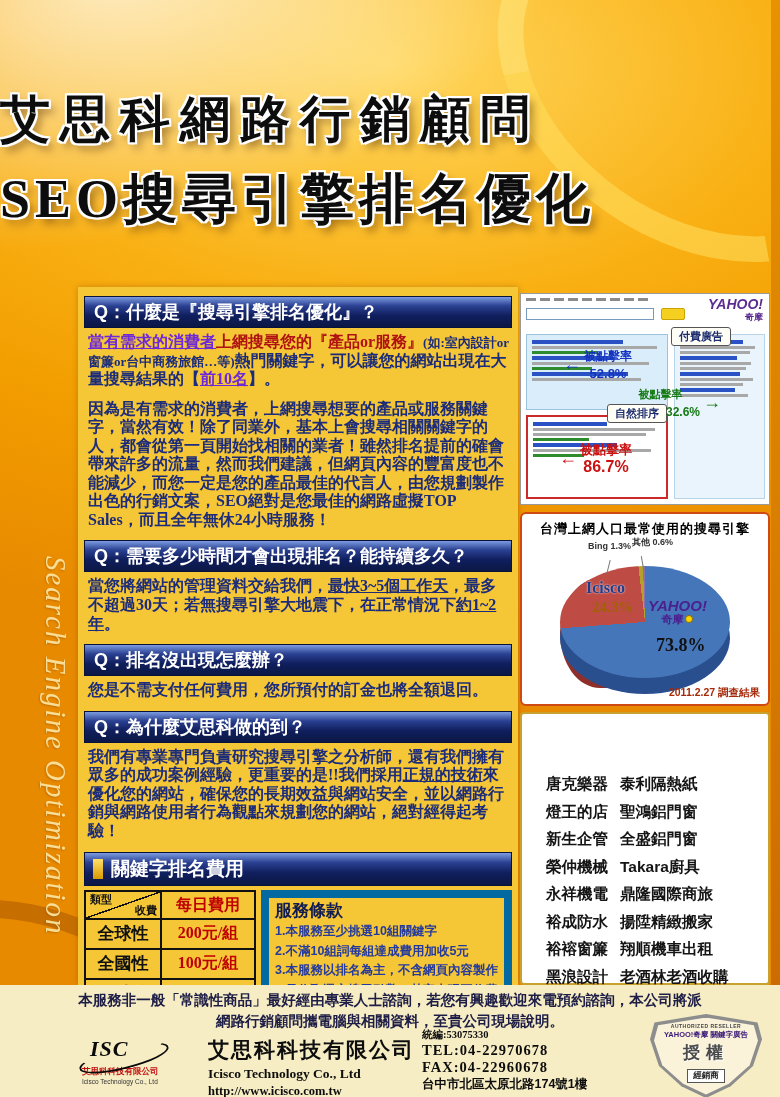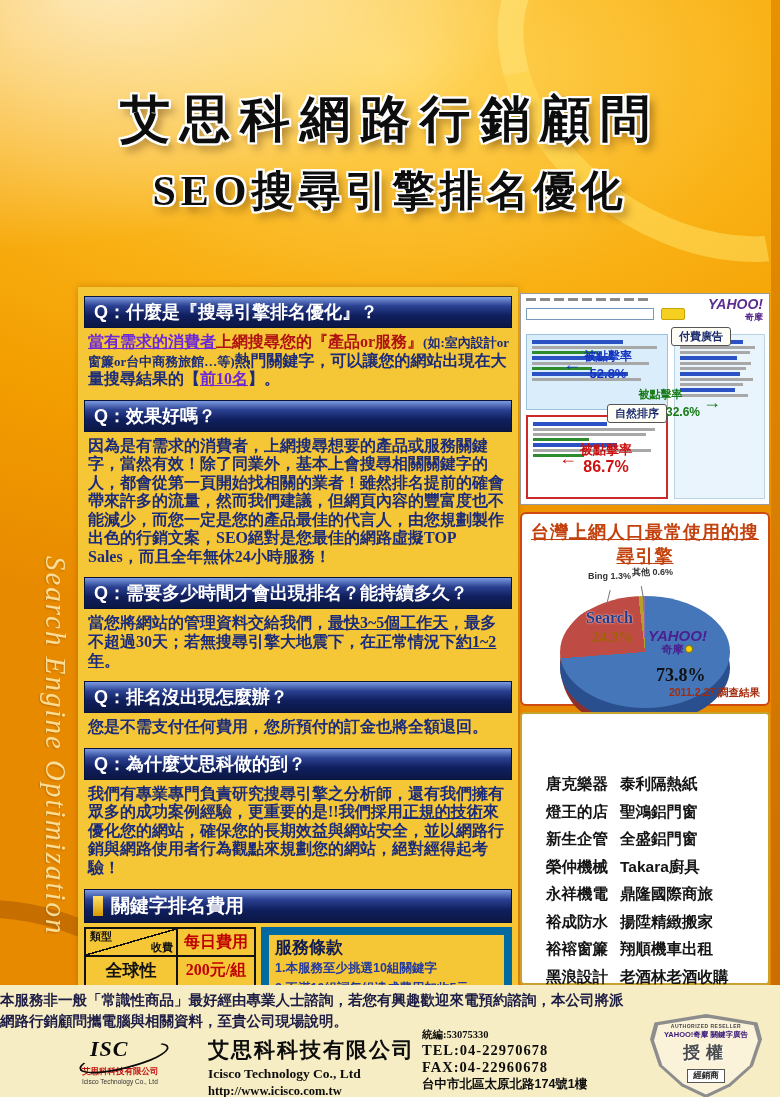--- a/index.html
+++ b/index.html
@@ -14,24 +14,24 @@
     transform:rotate(-14deg); pointer-events:none; }
   .decor-arc { position:absolute; right:-130px; top:-70px; width:430px; height:310px; border-radius:50%;
     border:26px solid transparent; border-bottom-color:rgba(255,220,90,.6); border-left-color:rgba(255,235,130,.5);
     transform:rotate(35deg); pointer-events:none; }
   .decor-dark-arc { position:absolute; left:-140px; bottom:-30px; width:340px; height:220px; border-radius:50%;
     border:18px solid transparent; border-top-color:rgba(120,50,0,.30); transform:rotate(18deg); pointer-events:none; }
   .right-strip { position:absolute; right:0; top:0; width:9px; height:100%;
     background:linear-gradient(180deg,#e89200,#c86800); }
 
   
-  .title { position:absolute; top:86px; left:0; width:100%; text-align:center;
+  .title { position:absolute; top:86px; left:0; width:100%; text-align:left;
     font-family:"Liberation Serif", serif; font-weight:900; color:#0d0d0d; }
   .title-l1 { font-size:50px; letter-spacing:10px; }
-  .title-l2 { font-size:42px; letter-spacing:5px; margin-top:10px; }
+  .title-l2 { font-size:54px; letter-spacing:5px; margin-top:10px; }
   .title-l1, .title-l2 { text-shadow:
       -2px -2px 0 #fff, 2px -2px 0 #fff, -2px 2px 0 #fff, 2px 2px 0 #fff,
       -2px 0 0 #fff, 2px 0 0 #fff, 0 -2px 0 #fff, 0 2px 0 #fff,
       5px 6px 8px rgba(80,40,0,.55); }
 
   
   .side-text { position:absolute; left:72px; top:556px; transform:rotate(90deg); transform-origin:0 0;
     font-family:"Liberation Serif", serif; font-style:italic; font-size:29px; letter-spacing:2px;
     color:rgba(255,238,175,.85); text-shadow:1px 1px 2px rgba(150,80,0,.45); white-space:nowrap; }
 
@@ -49,21 +49,21 @@
   .note { font-size:13px; }
 
   .sec-header { background:linear-gradient(180deg,#7b9be0 0%,#2a4091 30%,#101f5e 62%,#0b1744 100%);
     border:1px solid #09123a; display:flex; align-items:center; gap:8px; padding:3px 8px;
     font-size:19px; color:#fff; font-weight:bold; margin-top:6px; }
   .gold-block { width:10px; height:20px; background:linear-gradient(180deg,#ffe06a,#d89a00); }
 
   .price-area { display:flex; gap:5px; margin-top:4px; }
   table.price-table { border-collapse:collapse; width:178px; }
   .price-table td { border:2px solid #111; text-align:center; height:23px; }
-  .corner-cell { position:relative; width:92px; height:26px;
+  .corner-cell { position:relative; width:76px; height:26px;
     background:linear-gradient(to bottom right, transparent 48.5%, #111 48.5% 51.5%, transparent 51.5%); }
   .corner-t { position:absolute; top:0; left:4px; font-size:11px; font-weight:bold; color:#111; }
   .corner-b { position:absolute; bottom:0; right:3px; font-size:11px; font-weight:bold; color:#111; }
   .fee-head { color:#c00000; font-weight:bold; font-size:16px; font-family:"Liberation Serif", serif; }
   .type-cell { font-weight:bold; font-size:17px; color:#111; }
   .fee-cell { color:#c00000; font-weight:bold; font-size:16px; font-family:"Liberation Serif", serif; }
   .terms-box { flex:1; border:8px solid #0369a1; padding:1px 6px 2px; }
   .terms-title { font-size:17px; font-weight:bold; color:#101c50; }
   .terms-item { font-size:12.5px; font-weight:bold; color:#243a9e; line-height:1.55; white-space:nowrap; }
 
@@ -105,22 +105,22 @@
   .ctr-side .lab { font-size:11px; font-weight:bold; }
   .ctr-side .val { font-size:12px; font-weight:bold;padding-left:45px; }
   .ctr-nat { left:38px; top:146px; color:#cc1111; }
   .ctr-nat .lab { font-size:13px; font-weight:bold; }
   .ctr-nat .val { font-size:16px; font-weight:bold; }
   .arrow { font-size:18px; font-weight:bold; line-height:1; }
 
   
   .pie-box { position:absolute; left:520px; top:512px; width:250px; height:194px;
     background:#fff; border:2px solid #cf4a12; border-radius:6px; }
-  .pie-title { text-align:center; font-size:18px; font-weight:bold; color:#c2410c;
-    margin-top:6px; letter-spacing:1px;text-decoration:underline; }
+  .pie-title { text-align:center; font-size:13px; font-weight:bold; color:#000000;
+    margin-top:6px; letter-spacing:1px; }
   .pie-wrap { position:relative; width:210px; height:150px; margin:2px auto 0; }
   .pie-depth { position:absolute; left:20px; top:42px; width:170px; height:112px;
     border-radius:50%; background:#2a4f8f; }
   .pie-depth-red { position:absolute; left:20px; top:38px; width:80px; height:110px;
     border-radius:50% 0 0 50%; background:#8f2f2b; }
   .pie-face { position:absolute; left:20px; top:26px; width:170px; height:112px; border-radius:50%;
     background:conic-gradient(from 0deg, #4576b9 0deg 265.7deg, #bf4b45 265.7deg 353.2deg,
       #b5a12a 353.2deg 357.9deg, #8f6fae 357.9deg 360deg); }
   .pie-lab { position:absolute; line-height:1.05; }
   .lab-google { left:46px; top:40px; font-family:"Liberation Serif", serif; font-weight:bold;
@@ -152,21 +152,21 @@
   .ribbon-tail { position:absolute; top:10px; width:48px; height:24px;
     background:linear-gradient(180deg,#eec23a,#b07c00); z-index:1; }
   .tail-l { left:-36px; clip-path:polygon(0 0,100% 0,100% 100%,0 100%,24% 50%); }
   .tail-r { right:-36px; clip-path:polygon(0 0,100% 0,76% 50%,100% 100%,0 100%); }
   .success-cols { display:flex; padding:56px 10px 0 24px; gap:12px; }
   .success-cols ul { list-style:none; }
   .success-cols li { font-size:15.5px; font-weight:bold; color:#141414; line-height:1.78; white-space:nowrap; }
 
   
   .footer { position:absolute; left:0; top:985px; width:780px; height:112px; background:#f6edc4; }
-  .notice { font-family:"Liberation Serif", serif; font-weight:bold;
+  .notice { text-align:center; font-family:"Liberation Serif", serif; font-weight:bold;
     color:#1d1d46; font-size:14.5px; line-height:1.45; padding-top:5px; }
   .isc-logo { position:absolute; left:82px; top:1039px; width:116px; }
   .isc-text { font-style:italic; font-weight:900; font-size:22px; letter-spacing:1px; color:#0a0a0a;
     position:relative; display:inline-block; line-height:.9; padding-left:8px;font-family:Liberation Serif, serif; }
   .isc-text::after { content:""; position:absolute; left:-4px; top:8px; width:88px; height:18px;
     border:2px solid #0a0a0a; border-radius:50%; transform:rotate(-14deg); border-top-color:transparent; }
   .isc-sub-cn { color:#c01010; font-size:8.5px; font-weight:bold; margin-top:6px; white-space:nowrap; }
   .isc-sub-en { color:#333; font-size:6.5px; white-space:nowrap; }
   .company-block { position:absolute; left:208px; top:1036px; color:#0d0d0d; }
   .company-cn { font-size:21px; font-weight:bold; letter-spacing:2px; }
@@ -206,21 +206,20 @@
   <div class="side-text">Search Engine Optimization</div>
 
   <div class="main-left">
 
     <section>
       <div class="q-header">Q：什麼是『搜尋引擎排名優化』？</div>
       <p class="q-body"><span class="red-u">當有需求的消費者</span><span class="red">上網搜尋您的『產品or服務』</span><span class="note">(如:室內設計or窗簾or台中商務旅館…等)</span><span>熱門關鍵字，可以讓您的網站出現在大量搜尋結果的【</span><span class="red-u">前10名</span><span>】。</span></p>
     </section>
 
     <section>
-      <div class="q-header">Q：效果好嗎？</div>
       <p class="q-body">因為是有需求的消費者，上網搜尋想要的產品或服務關鍵字，當然有效！除了同業外，基本上會搜尋相關關鍵字的人，都會從第一頁開始找相關的業者！雖然排名提前的確會帶來許多的流量，然而我們建議，但網頁內容的豐富度也不能減少，而您一定是您的產品最佳的代言人，由您規劃製作出色的行銷文案，SEO絕對是您最佳的網路虛擬TOP Sales，而且全年無休24小時服務！</p>
     </section>
 
     <section>
       <div class="q-header">Q：需要多少時間才會出現排名？能持續多久？</div>
       <p class="q-body"><span>當您將網站的管理資料交給我們，</span><span class="navy-u">最快3~5個工作天</span><span>，最多不超過30天；若無搜尋引擎大地震下，在正常情況下</span><span class="navy-u">約1~2年</span><span>。</span></p>
     </section>
 
     <section>
       <div class="q-header">Q：排名沒出現怎麼辦？</div>
@@ -355,21 +354,21 @@
   <div class="pie-box">
     <div class="pie-title">台灣上網人口最常使用的搜尋引擎</div>
     <div class="pie-wrap">
       <div class="pie-depth-red"></div>
       <div class="pie-depth"></div>
       <div class="pie-face"></div>
       <span class="leader leader-bing"></span>
       <span class="leader leader-other"></span>
       <span class="pie-lab lab-bing">Bing 1.3%</span>
       <span class="pie-lab lab-other">其他 0.6%</span>
-      <span class="pie-lab lab-google">Search</span>
+      <span class="pie-lab lab-google">Icisco</span>
       <span class="pie-lab lab-google-pct">24.3%</span>
       <span class="pie-lab lab-yahoo"><span>YAHOO!</span><span class="sub"><span>奇摩</span><span class="dot"></span></span></span>
       <span class="pie-lab lab-yahoo-pct">73.8%</span>
     </div>
     <div class="pie-caption">2011.2.27 調查結果</div>
   </div>
 
   <div class="success-box">
     <div class="success-cols">
       <ul>

